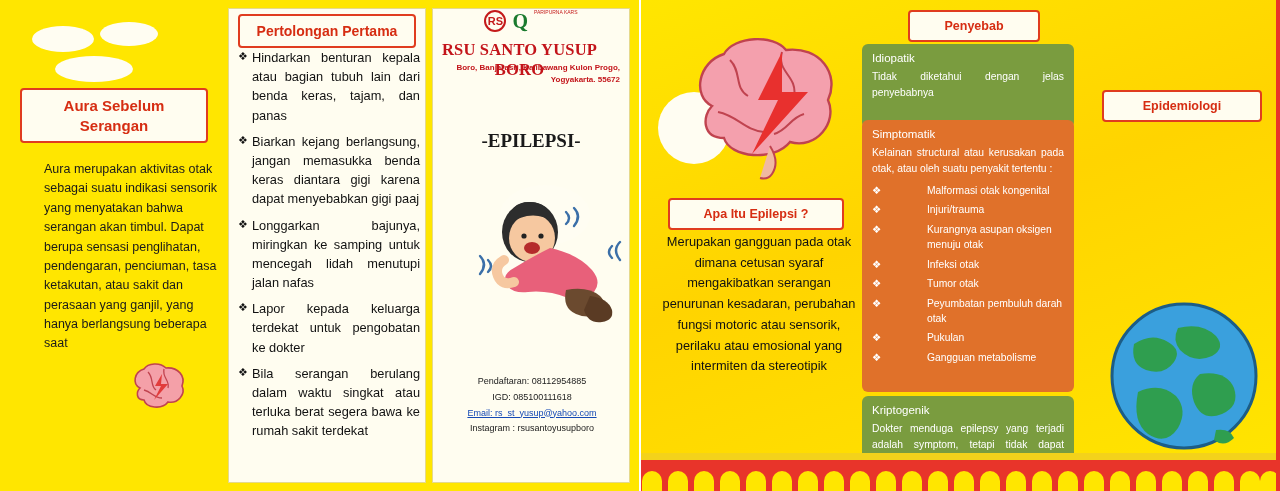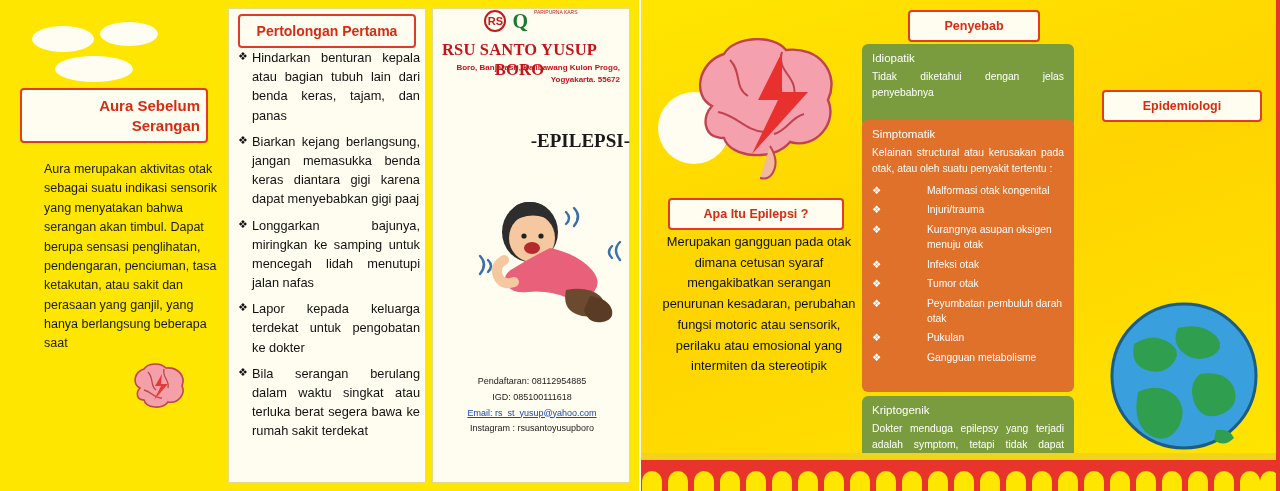--- a/index.html
+++ b/index.html
@@ -33,21 +33,21 @@
     border:2px solid #e03c1f;
     border-radius:4px;
     background:#fffdf0;
     text-align:center;
     color:#d62d12;
     font-weight:bold;
     padding:6px 6px;
     line-height:1.3;
   }
 
-  .aura-title { position:absolute; left:20px; top:88px; width:188px; font-size:15px;text-align:right; }
+  .aura-title { position:absolute; left:20px; top:88px; width:188px; font-size:15px; }
   .aura-body {
     position:absolute; left:44px; top:160px; width:180px;
     font-size:12.5px; line-height:1.55; color:#1a1a1a;
   }
 
   
   .blob {
     position:absolute; background:#fffdf2; border-radius:50%;
   }
   .blob1 { left:32px; top:26px; width:62px; height:26px; }
@@ -82,21 +82,21 @@
   .hospital-name {
     position:absolute; left:432px; top:40px; width:175px; text-align:center;
     font-family:"Liberation Serif", serif; font-weight:bold; font-size:16.5px;
     color:#c3141a; letter-spacing:.2px;
   }
   .hospital-addr {
     position:absolute; left:442px; top:62px; width:178px; text-align:right;
     font-size:8px; color:#c3141a; line-height:1.45; font-weight:bold;
   }
   .epilepsi-word {
-    position:absolute; left:432px; top:130px; width:198px; text-align:right;
+    position:absolute; left:432px; top:130px; width:198px; text-align:center;
     font-family:"Liberation Serif", serif; font-weight:bold; font-size:19px;
     color:#1a1a1a;
   }
   .cover-contact {
     position:absolute; left:442px; top:374px; width:180px; text-align:center;
     font-size:9px; color:#222; line-height:1.75;
   }
   .cover-contact .mail { color:#1449b5; text-decoration:underline; }
 
   

